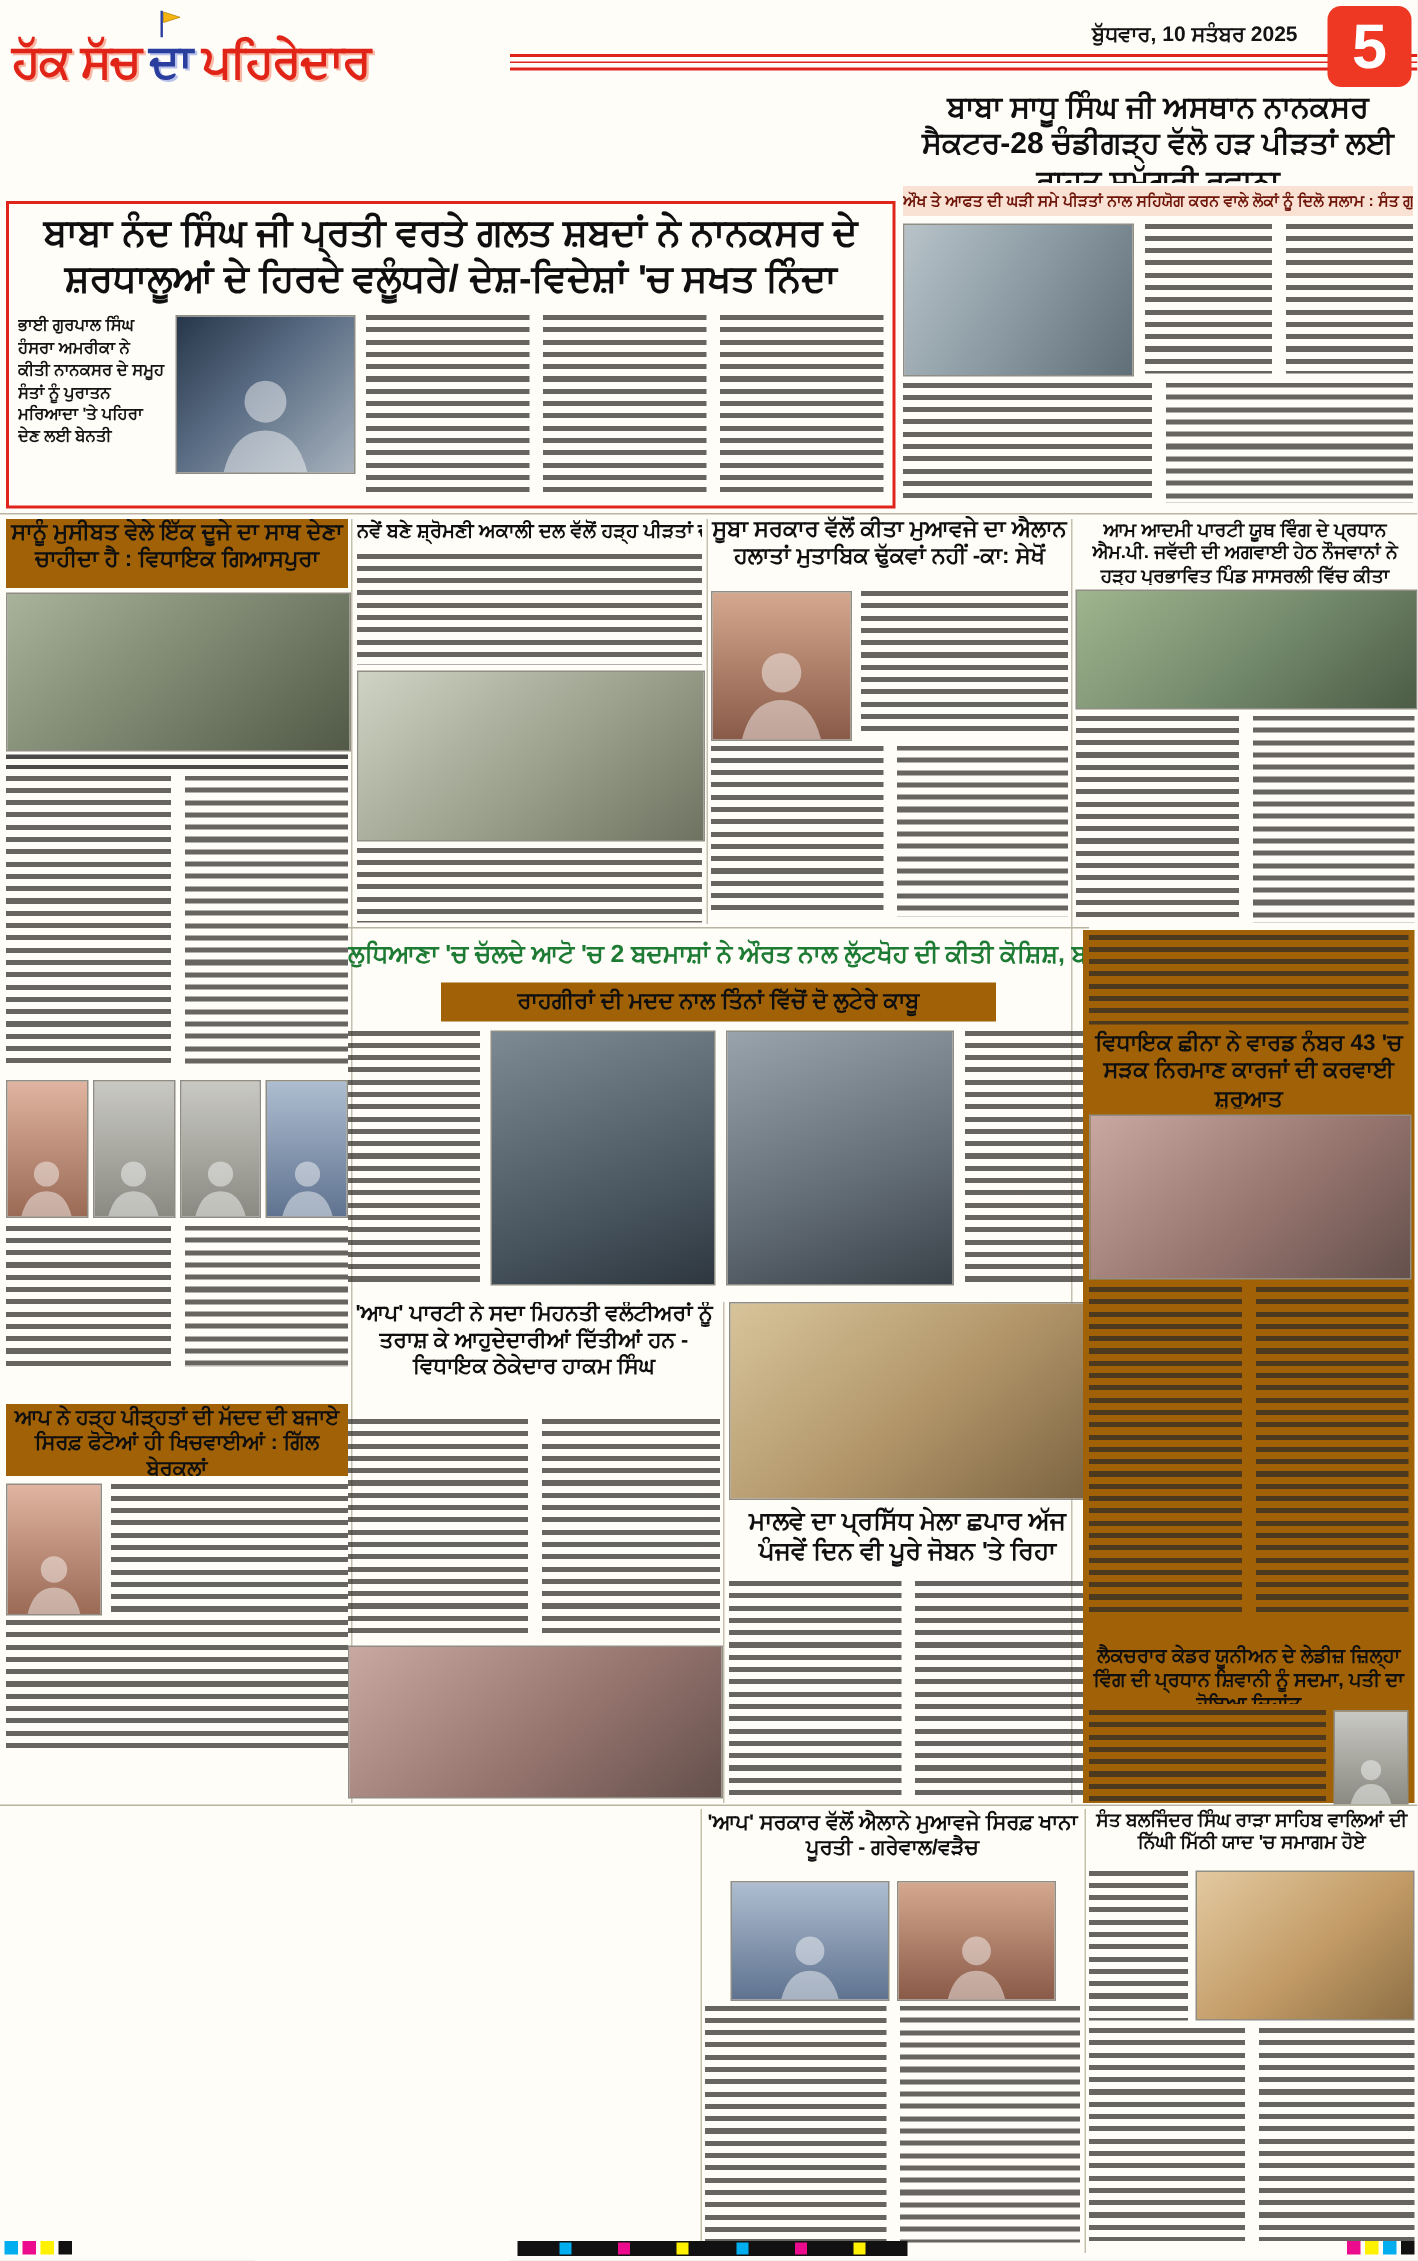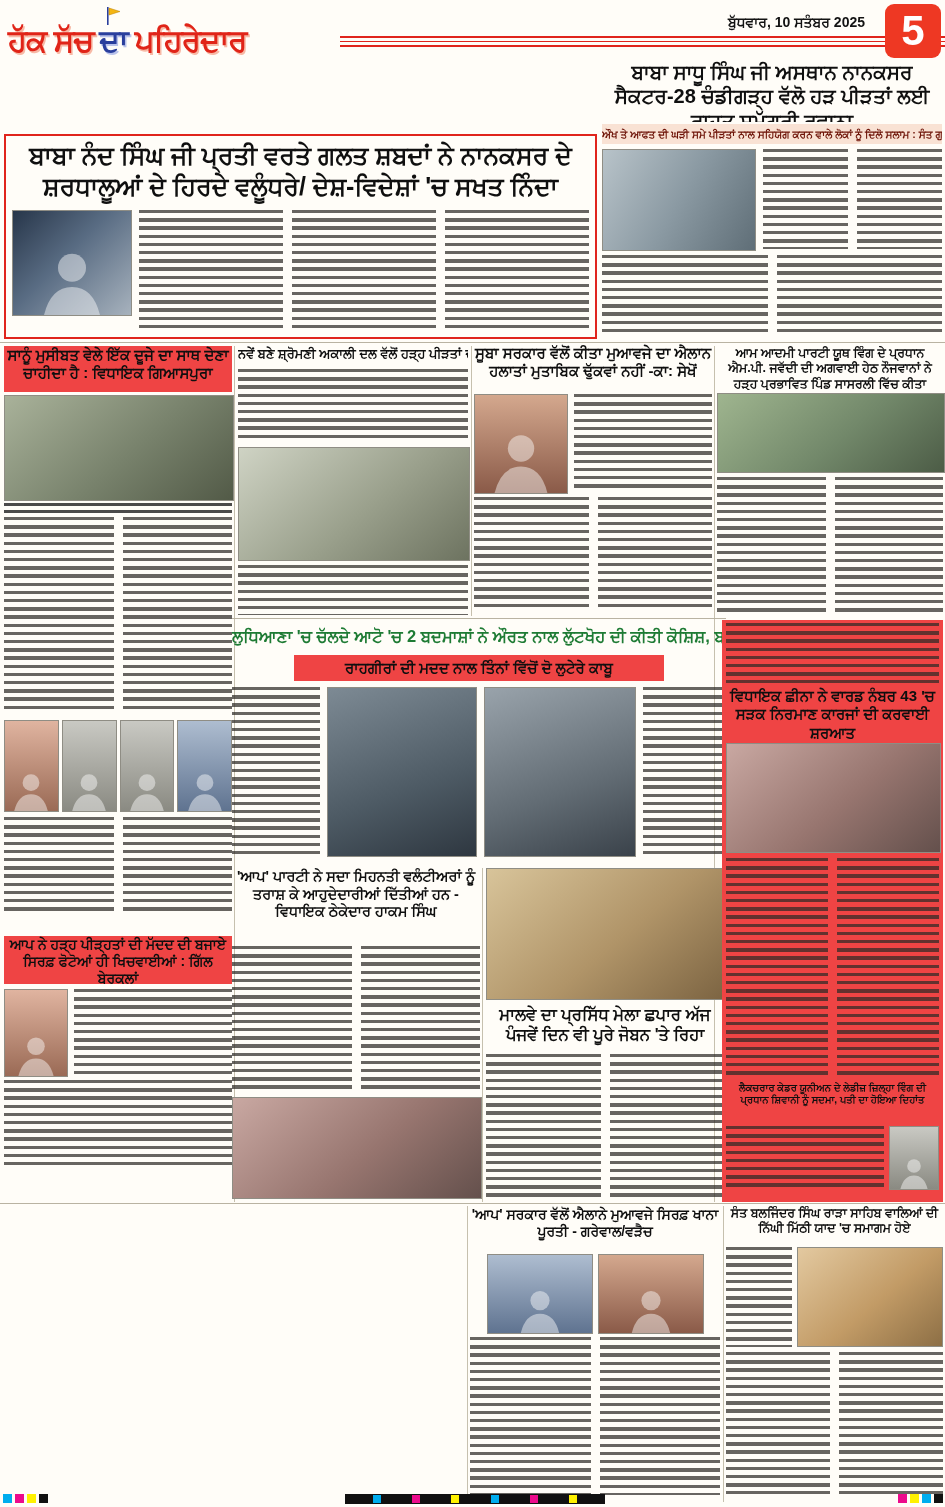--- a/index.html
+++ b/index.html
@@ -1,21 +1,21 @@
 <!DOCTYPE html>
 <html><head>
 <meta charset="utf-8">
 <style>
   html,body{margin:0;padding:0;background:#e8e6e0;}
   .page{position:relative;width:945px;height:1507px;margin:0 auto;background:#fffdf8;
         font-family:"Liberation Sans",sans-serif;color:#131313;overflow:hidden;padding-left:12px;}
   .abs{position:absolute;box-sizing:border-box;}
   
   .hl{font-weight:bold;text-align:center;line-height:1.22;color:#0f0f0f;overflow:hidden;}
-  .cream{background:#ef4444;}
+  .cream{background:#a16207;}
   .pink{background:#f9e2d4;}
   
   .sim{background-image:repeating-linear-gradient(to bottom,rgba(45,42,38,.72) 0 3.4px,transparent 3.4px 8.2px);
        background-clip:content-box;}
   .cols{display:flex;gap:9px;}
   .cols .c{flex:1;}
   .vline{background:#c6c0ae;width:1px;}
   .hline{background:#b9b3a2;height:1px;}
   
   .photo{border:1px solid #8f8d84;position:relative;overflow:hidden;}
@@ -79,20 +79,21 @@
   <div class="abs redline" style="left:340px;top:41px;width:605px;height:1px"></div>
   <div class="abs redline" style="left:340px;top:45px;width:605px;height:2px"></div>
 
   <div class="abs" style="left:600px;top:14px;width:265px;text-align:right;font-size:14px;font-weight:bold">ਬੁੱਧਵਾਰ, 10 ਸਤੰਬਰ 2025</div>
 
   <div class="abs badge" style="left:885px;top:4px;width:56px;height:54px">5</div>
 
   <div class="abs" style="left:4px;top:134px;width:593px;height:205px;border:2.5px solid #e0241c;background:#fffdf8;padding:4px 6px">
     <div class="hl" style="font-size:25px;height:66px">ਬਾਬਾ ਨੰਦ ਸਿੰਘ ਜੀ ਪ੍ਰਤੀ ਵਰਤੇ ਗਲਤ ਸ਼ਬਦਾਂ ਨੇ ਨਾਨਕਸਰ ਦੇ ਸ਼ਰਧਾਲੂਆਂ ਦੇ ਹਿਰਦੇ ਵਲੂੰਧਰੇ/ ਦੇਸ਼-ਵਿਦੇਸ਼ਾਂ 'ਚ ਸਖਤ ਨਿੰਦਾ</div>
     <div style="display:flex;gap:7px;margin-top:4px;height:122px">
+      <div style="width:98px;font-size:11px;font-weight:bold;line-height:1.35;overflow:hidden">ਭਾਈ ਗੁਰਪਾਲ ਸਿੰਘ ਹੰਸਰਾ ਅਮਰੀਕਾ ਨੇ ਕੀਤੀ ਨਾਨਕਸਰ ਦੇ ਸਮੂਹ ਸੰਤਾਂ ਨੂੰ ਪੁਰਾਤਨ ਮਰਿਆਦਾ 'ਤੇ ਪਹਿਰਾ ਦੇਣ ਲਈ ਬੇਨਤੀ</div>
       <div class="photo ph-speaker" style="width:118px;height:104px;flex:none">
         <svg class="sil" width="70" height="70">
             <use href="#person"></use>
           </svg>
       </div>
       <div class="cols" style="flex:1">
         <div class="c sim"></div>
         <div class="c sim"></div>
         <div class="c sim"></div>
       </div>
@@ -237,21 +238,21 @@
   <div class="abs vline" style="left:482px;top:868px;height:334px"></div>
 
   <div class="abs cream" style="left:722px;top:620px;width:221px;height:582px;padding:3px 4px">
     <div class="sim" style="height:60px"></div>
     <div class="hl" style="font-size:15px;height:52px;margin-top:4px">ਵਿਧਾਇਕ ਛੀਨਾ ਨੇ ਵਾਰਡ ਨੰਬਰ 43 'ਚ ਸੜਕ ਨਿਰਮਾਣ ਕਾਰਜਾਂ ਦੀ ਕਰਵਾਈ ਸ਼ੁਰੂਆਤ</div>
     <div class="photo ph-women" style="width:100%;height:108px;margin-top:4px"></div>
     <div class="cols" style="margin-top:5px;height:218px">
       <div class="c sim"></div>
       <div class="c sim"></div>
     </div>
-    <div class="hl" style="font-size:10px;height:40px;margin-top:6px">ਲੈਕਚਰਾਰ ਕੇਡਰ ਯੂਨੀਅਨ ਦੇ ਲੇਡੀਜ਼ ਜ਼ਿਲ੍ਹਾ ਵਿੰਗ ਦੀ ਪ੍ਰਧਾਨ ਸ਼ਿਵਾਨੀ ਨੂੰ ਸਦਮਾ, ਪਤੀ ਦਾ ਹੋਇਆ ਦਿਹਾਂਤ</div>
+    <div class="hl" style="font-size:13px;height:40px;margin-top:20px">ਲੈਕਚਰਾਰ ਕੇਡਰ ਯੂਨੀਅਨ ਦੇ ਲੇਡੀਜ਼ ਜ਼ਿਲ੍ਹਾ ਵਿੰਗ ਦੀ ਪ੍ਰਧਾਨ ਸ਼ਿਵਾਨੀ ਨੂੰ ਸਦਮਾ, ਪਤੀ ਦਾ ਹੋਇਆ ਦਿਹਾਂਤ</div>
     <div style="display:flex;gap:5px;margin-top:4px;height:64px">
       <div class="sim" style="flex:1"></div>
       <div class="photo ph-port-grey" style="width:48px;height:62px;flex:none">
         <svg class="sil" width="34" height="34">
             <use href="#person"></use>
           </svg>
       </div>
     </div>
   </div>
 

